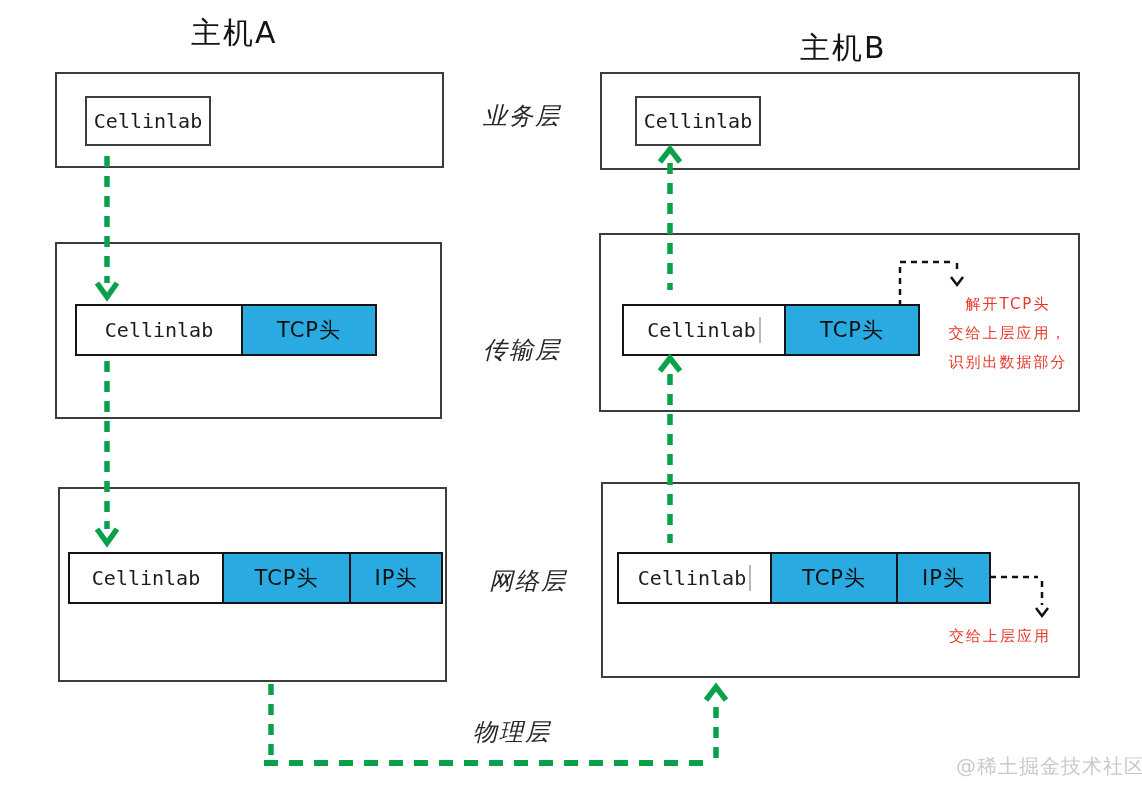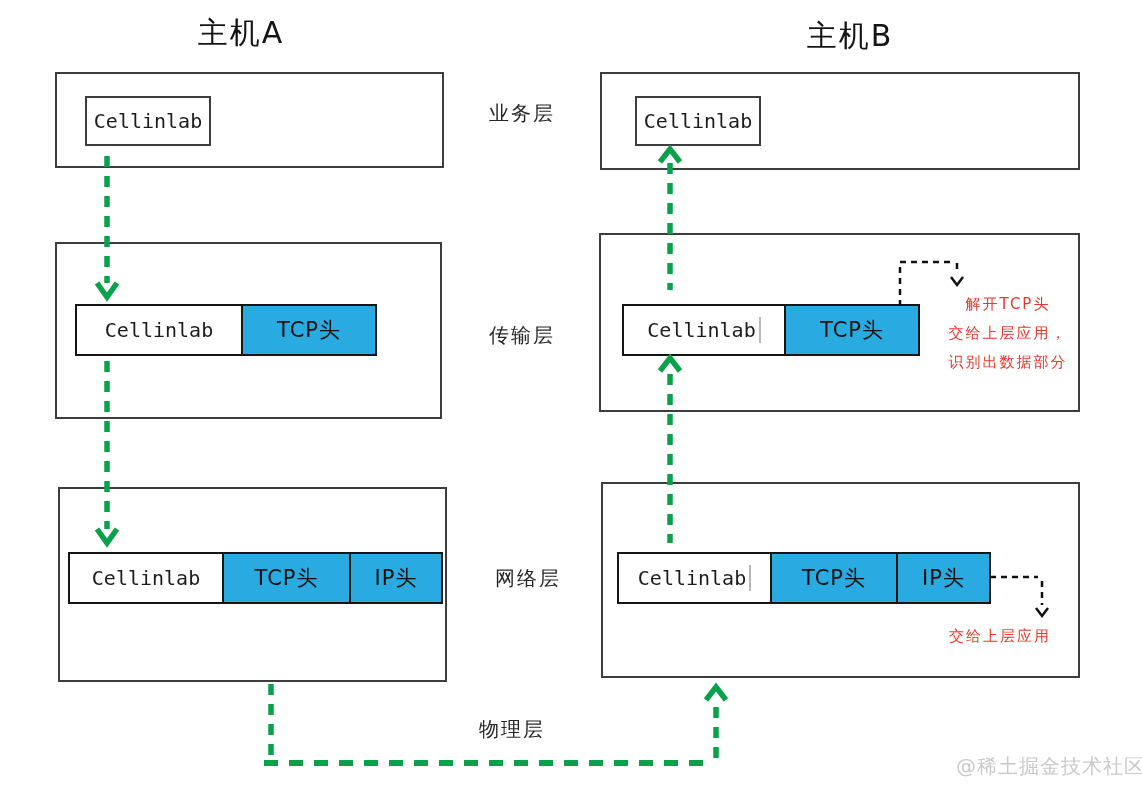--- a/index.html
+++ b/index.html
@@ -16,39 +16,39 @@
     font-family:"DejaVu Sans Mono","Liberation Mono",monospace;font-size:20px;color:#1c1c1c;
   }
   
   .bar{display:flex;border:2px solid #151515;background:#ffffff;}
   .cell{height:100%;display:flex;align-items:center;justify-content:center;box-sizing:border-box;}
   .cell + .cell{border-left:2px solid #151515;}
   .cell.payload{font-family:"DejaVu Sans Mono","Liberation Mono",monospace;font-size:20px;color:#1c1c1c;background:#ffffff;}
   .cell.header{background:#29abe2;font-size:21px;color:#101010;letter-spacing:1px;}
   .cursor{display:inline-block;width:2px;height:26px;background:#b9b9b9;margin-left:3px;}
   
-  .layer-label{font-size:20px;color:#262626;text-align:center;letter-spacing:2px;white-space:nowrap;}
+  .layer-label{font-size:24px;color:#262626;text-align:center;letter-spacing:2px;white-space:nowrap;font-style:italic;}
   
-  .host-title{font-size:30px;color:#141414;text-align:center;letter-spacing:2px;white-space:nowrap;}
+  .host-title{font-size:30px;color:#141414;text-align:left;letter-spacing:2px;white-space:nowrap;}
   
   .red-note{color:#e8382a;font-size:15px;line-height:29px;text-align:center;letter-spacing:2px;white-space:nowrap;}
   
   .watermark{font-size:20px;color:#c9c9c9;letter-spacing:1px;white-space:nowrap;}
   svg.overlay{position:absolute;left:0;top:0;pointer-events:none;}
 </style>
 </head>
 <body>
 
 <div id="canvas">
 
   <div class="abs host-title" style="left:191px;top:13px;width:100px;">主机A</div>
-  <div class="abs host-title" style="left:800px;top:16px;width:100px;">主机B</div>
+  <div class="abs host-title" style="left:800px;top:28px;width:100px;">主机B</div>
 
   <div class="abs layer-label" style="left:464px;top:100px;width:116px;">业务层</div>
-  <div class="abs layer-label" style="left:464px;top:322px;width:116px;">传输层</div>
+  <div class="abs layer-label" style="left:464px;top:334px;width:116px;">传输层</div>
   <div class="abs layer-label" style="left:470px;top:565px;width:116px;">网络层</div>
   <div class="abs layer-label" style="left:454px;top:716px;width:116px;">物理层</div>
 
   <div class="abs layer-box" style="left:55px;top:72px;width:389px;height:96px;"></div>
   <div class="abs data-box" style="left:85px;top:96px;width:126px;height:50px;">
     <span>Cellinlab</span>
   </div>
 
   <div class="abs layer-box" style="left:55px;top:242px;width:387px;height:177px;"></div>
   <div class="abs bar" style="left:75px;top:304px;width:302px;height:52px;">

